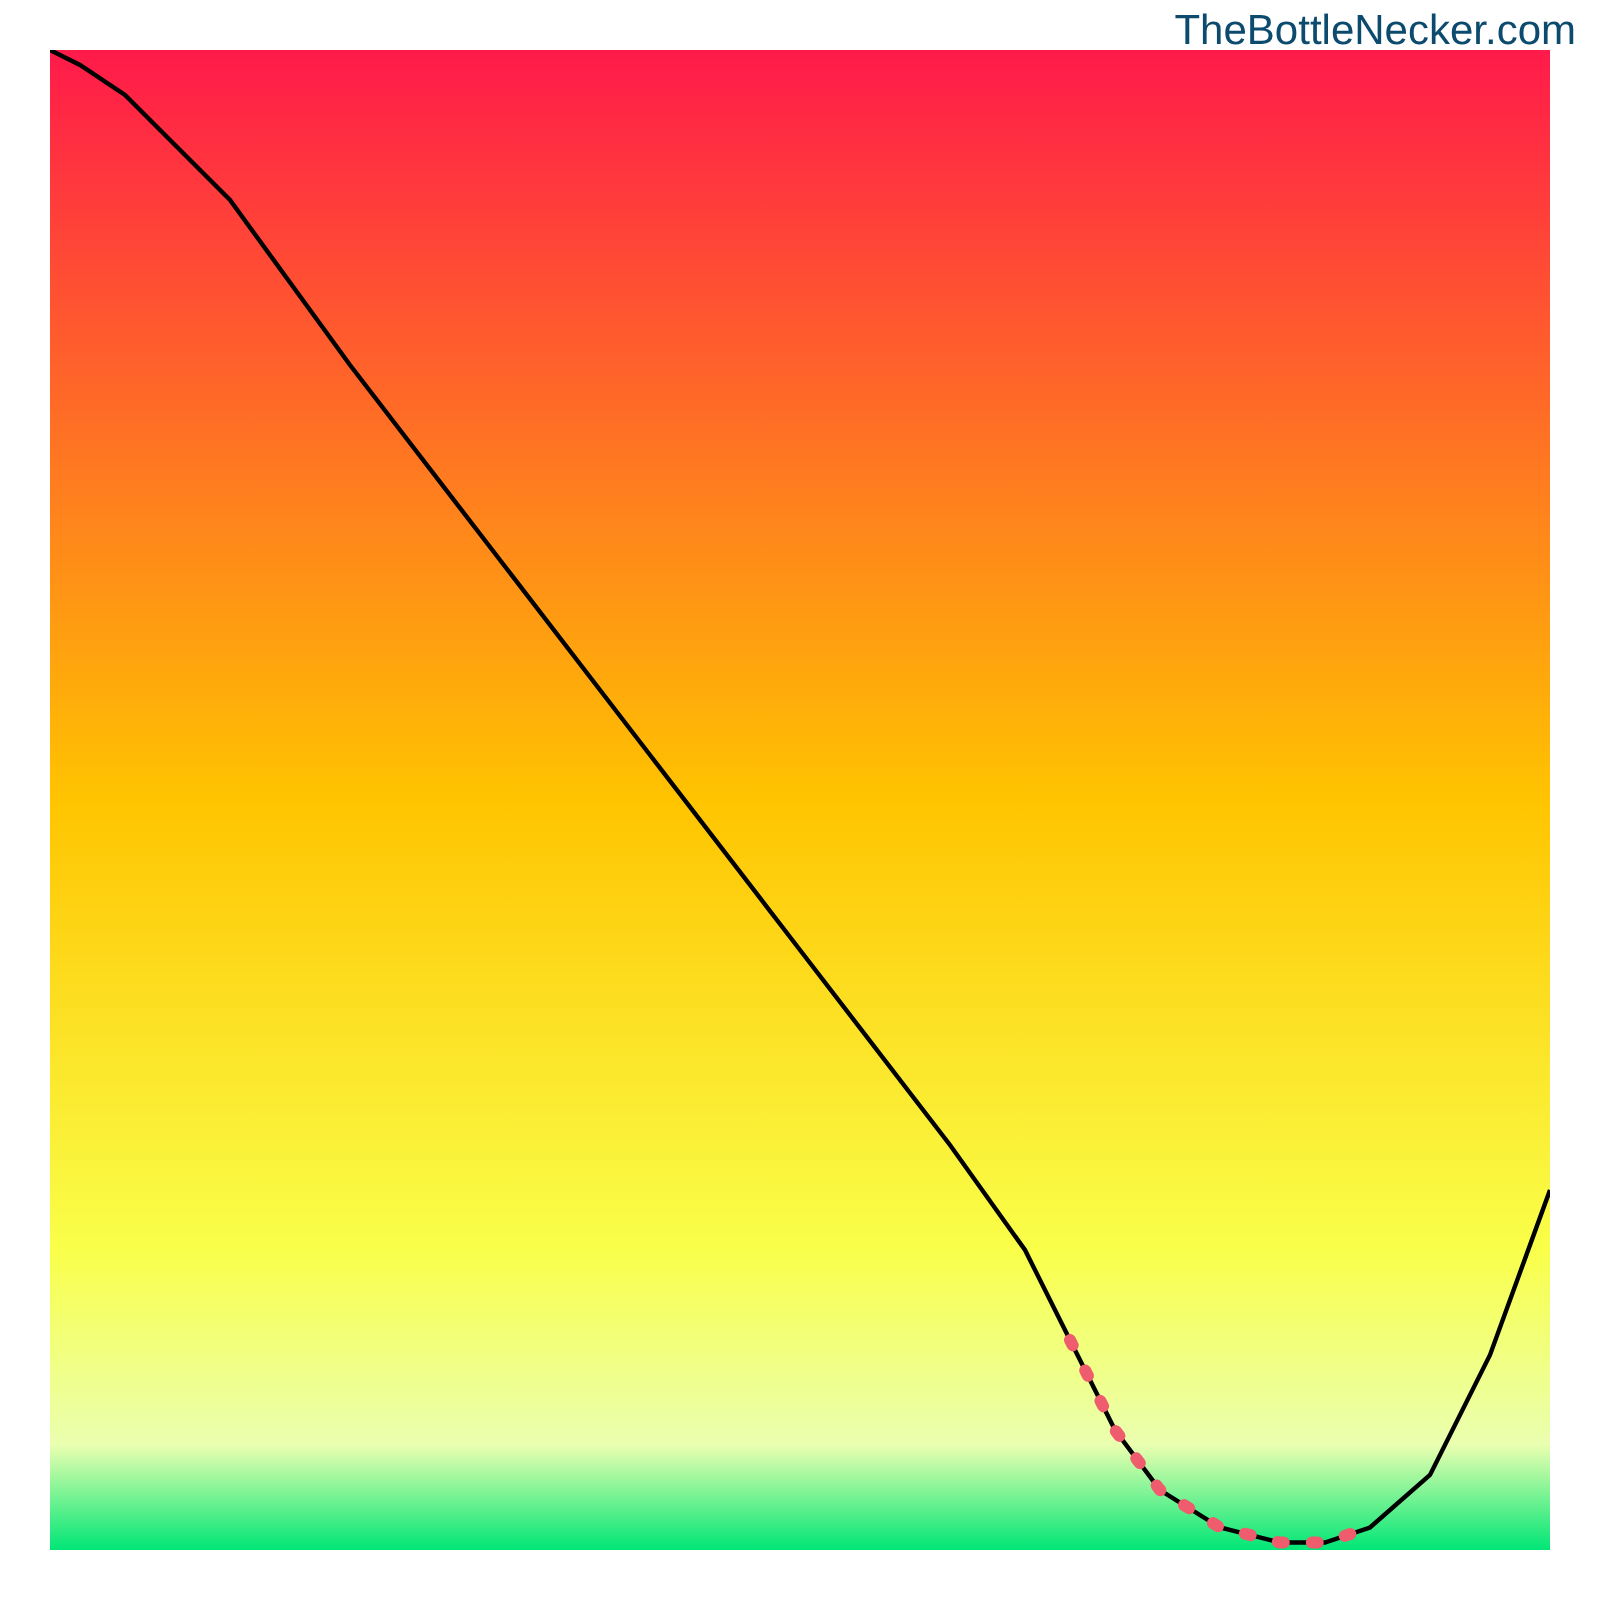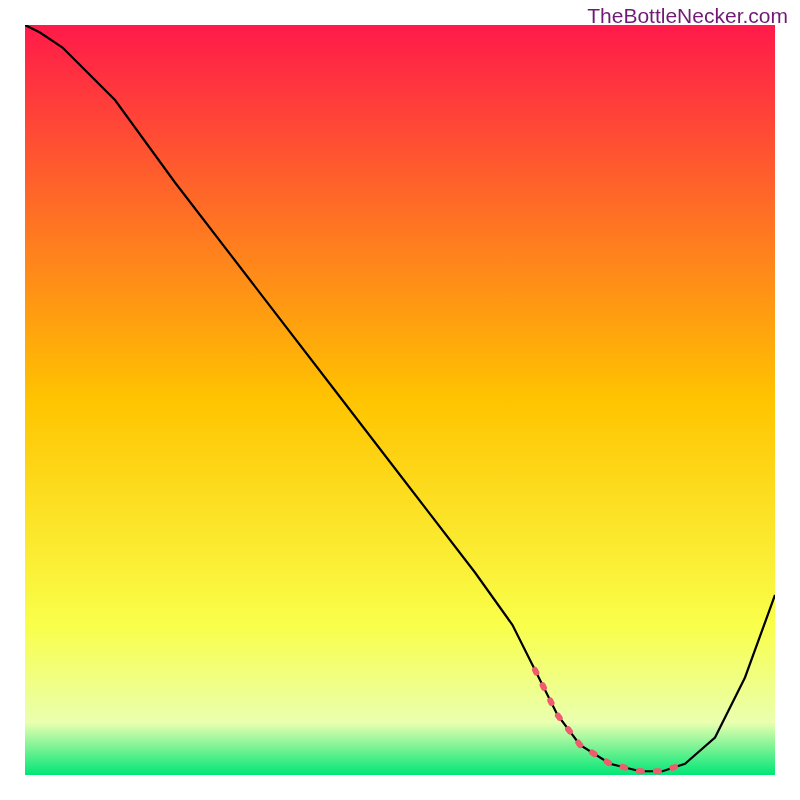--- a/index.html
+++ b/index.html
@@ -8,21 +8,21 @@
     height: 800px;
     background: #ffffff;
     font-family: Arial, sans-serif;
     position: relative;
     overflow: hidden;
   }
   .watermark {
     position: absolute;
     top: 4px;
     right: 12px;
-    color: #701a75;
+    color: #0c4a6e;
     font-size: 21px;
     font-weight: 500;
     z-index: 10;
   }
   .chart-area {
     position: absolute;
     top: 25px;
     left: 25px;
     width: 750px;
     height: 750px;

